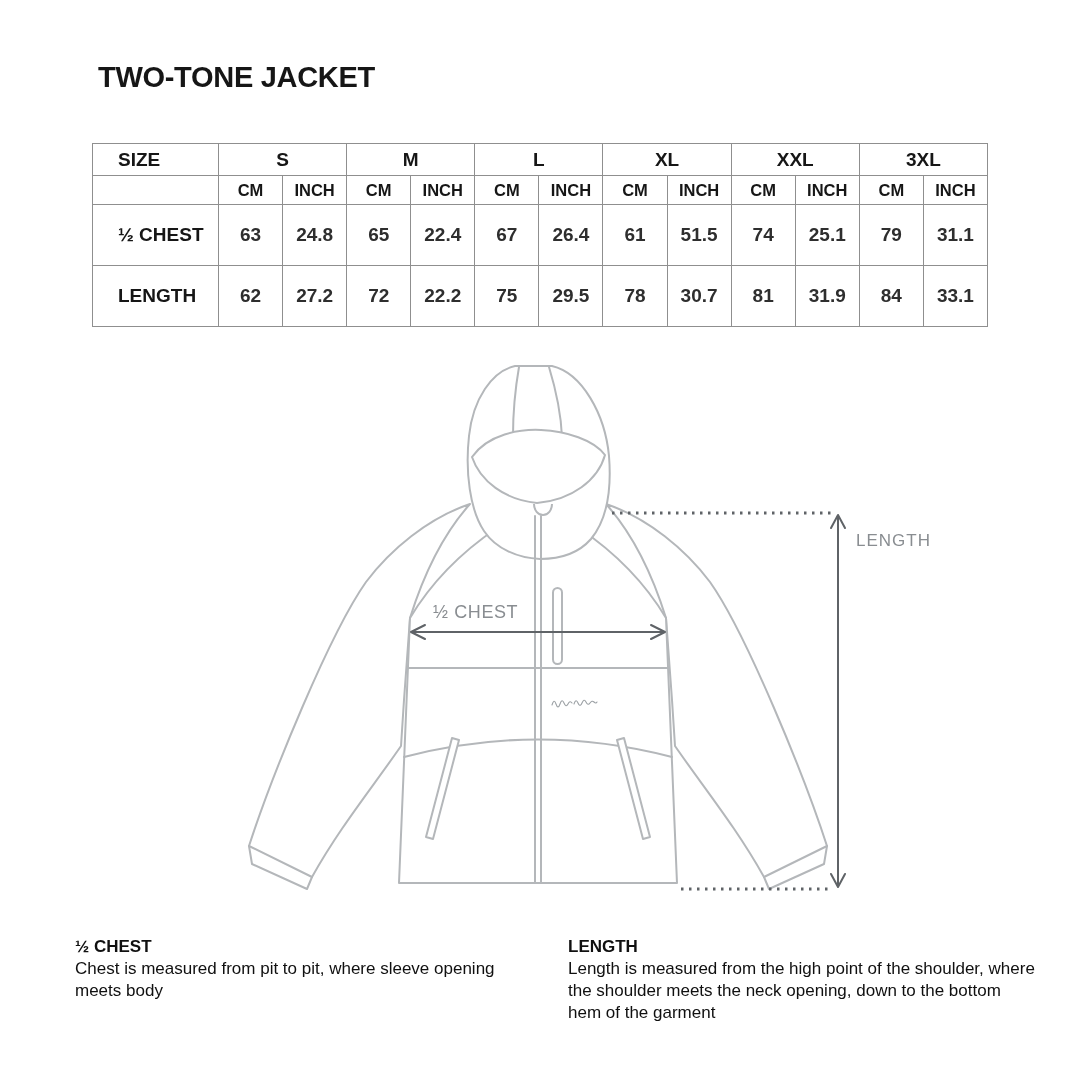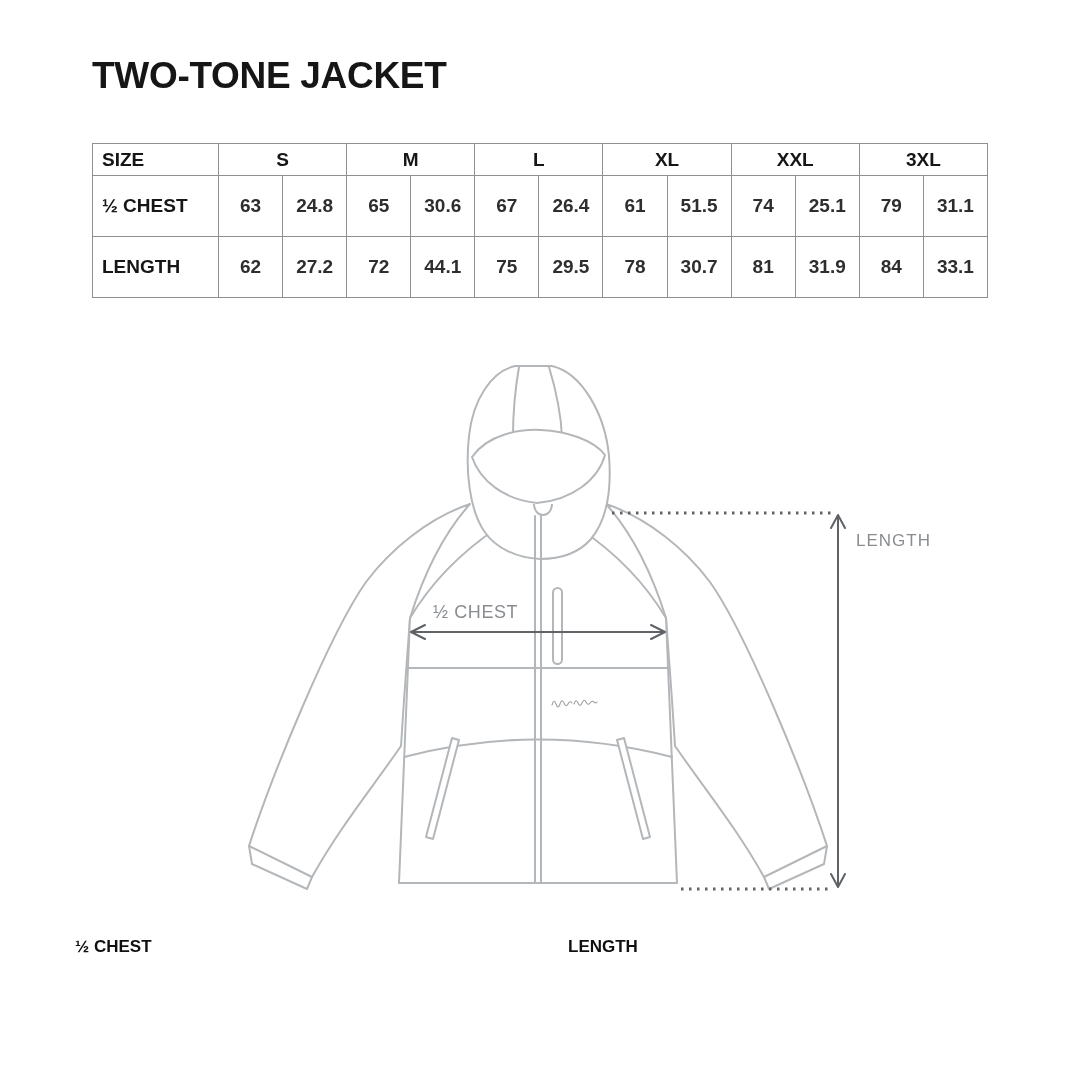--- a/index.html
+++ b/index.html
@@ -9,34 +9,34 @@
     --table-border:#8f8f8f;
     --text-dark:#141414;
   }
   html,body{margin:0;padding:0;}
   body{
     width:1080px;height:1080px;position:relative;overflow:hidden;
     background:#ffffff;color:var(--text-dark);
     font-family:"Liberation Sans", sans-serif;
   }
   .title{
-    position:absolute;left:92px;top:55px;margin:0;
-    font-size:37px;font-weight:700;letter-spacing:-0.3px;color:#161616;
+    position:absolute;left:92px;top:55px;margin:6px;
+    font-size:29px;font-weight:700;letter-spacing:-0.3px;color:#161616;
   }
   .size-table{
     position:absolute;left:92px;top:143px;width:896px;
     border-collapse:collapse;table-layout:fixed;
   }
   .size-table th,.size-table td{
     border:1px solid var(--table-border);
     padding:0;text-align:center;font-weight:700;font-size:19px;color:#2e2e2e;
     background:#fff;
   }
   .size-table .hdr{font-weight:700;color:#161616;}
-  .size-table .left{text-align:left;padding-left:9px;}
+  .size-table .left{text-align:left;padding-left:25px;}
   .r-size th{height:31px;}
   .r-units th{height:28px;font-size:16.5px;}
   .r-data th,.r-data td{height:60px;}
   col.label-col{width:126px;}
   .diagram{position:absolute;left:0;top:0;}
   .jf{fill:#ffffff;stroke:var(--jacket-line);stroke-width:2;stroke-linejoin:round;}
   .jl{fill:none;stroke:var(--jacket-line);stroke-width:2;stroke-linejoin:round;stroke-linecap:round;}
   .logo{fill:none;stroke:#9ba0a4;stroke-width:1.1;stroke-linecap:round;}
   .ml{fill:none;stroke:var(--measure-line);stroke-width:2;stroke-linecap:round;stroke-linejoin:round;}
   .dotl{fill:none;stroke:var(--measure-line);stroke-width:3;stroke-dasharray:2.5 5.5;}
@@ -74,41 +74,56 @@
     <tbody>
       <tr class="r-size">
         <th class="hdr left">SIZE</th>
         <th class="hdr" colspan="2">S</th>
         <th class="hdr" colspan="2">M</th>
         <th class="hdr" colspan="2">L</th>
         <th class="hdr" colspan="2">XL</th>
         <th class="hdr" colspan="2">XXL</th>
         <th class="hdr" colspan="2">3XL</th>
       </tr>
+      <tr class="r-units">
+        <th class="hdr left"></th>
+        <th class="hdr">CM</th>
+        <th class="hdr">INCH</th>
+        <th class="hdr">CM</th>
+        <th class="hdr">INCH</th>
+        <th class="hdr">CM</th>
+        <th class="hdr">INCH</th>
+        <th class="hdr">CM</th>
+        <th class="hdr">INCH</th>
+        <th class="hdr">CM</th>
+        <th class="hdr">INCH</th>
+        <th class="hdr">CM</th>
+        <th class="hdr">INCH</th>
+      </tr>
       <tr class="r-data">
         <th class="hdr left">½ CHEST</th>
         <td>63</td>
         <td>24.8</td>
         <td>65</td>
-        <td>30.6</td>
+        <td>22.4</td>
         <td>67</td>
         <td>26.4</td>
         <td>61</td>
         <td>51.5</td>
         <td>74</td>
         <td>25.1</td>
         <td>79</td>
         <td>31.1</td>
       </tr>
       <tr class="r-data">
         <th class="hdr left">LENGTH</th>
         <td>62</td>
         <td>27.2</td>
         <td>72</td>
-        <td>44.1</td>
+        <td>22.2</td>
         <td>75</td>
         <td>29.5</td>
         <td>78</td>
         <td>30.7</td>
         <td>81</td>
         <td>31.9</td>
         <td>84</td>
         <td>33.1</td>
       </tr>
     </tbody>
@@ -146,19 +161,21 @@
     <path class="ml" d="M 831 874 L 838 887 L 845 874"></path>
     <path class="ml" d="M 413 632 L 663 632"></path>
     <path class="ml" d="M 425 625 L 411 632 L 425 639"></path>
     <path class="ml" d="M 651 625 L 665 632 L 651 639"></path>
     <text class="dlbl" x="433" y="618">½ CHEST</text>
     <text class="dlbl small" x="856" y="546">LENGTH</text>
   </svg>
 
   <div class="note note-left">
     <h3>½ CHEST</h3>
+    <p>Chest is measured from pit to pit, where sleeve opening meets body</p>
   </div>
 
   <div class="note note-right">
     <h3>LENGTH</h3>
+    <p>Length is measured from the high point of the shoulder, where the shoulder meets the neck opening, down to the bottom hem of the garment</p>
   </div>
 
 </div>
 
 </body></html>

